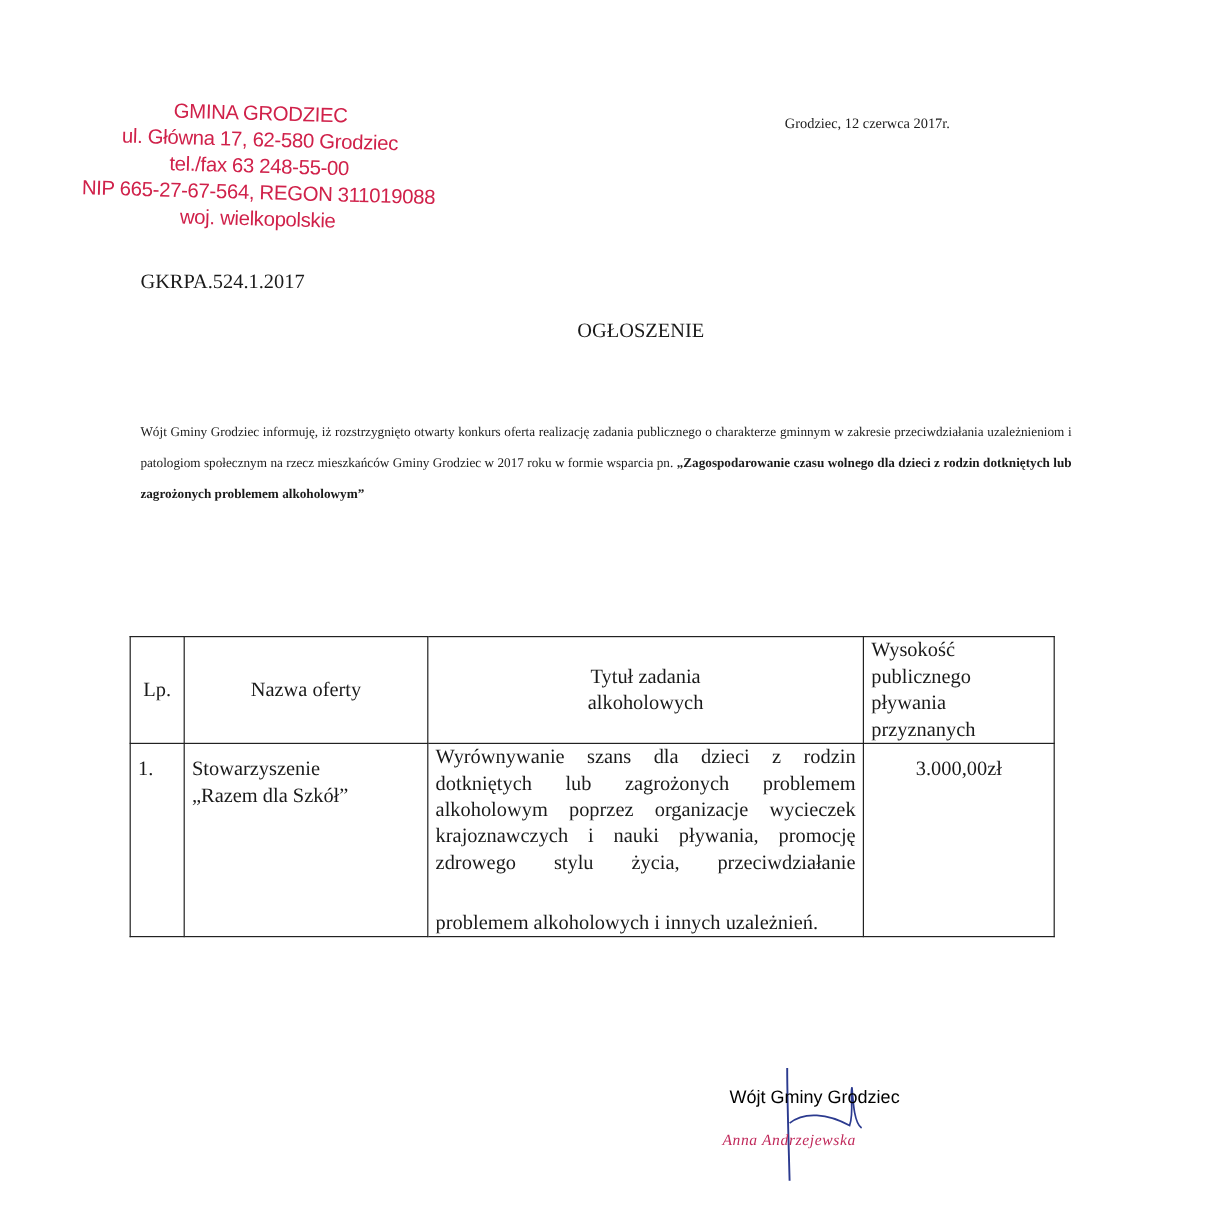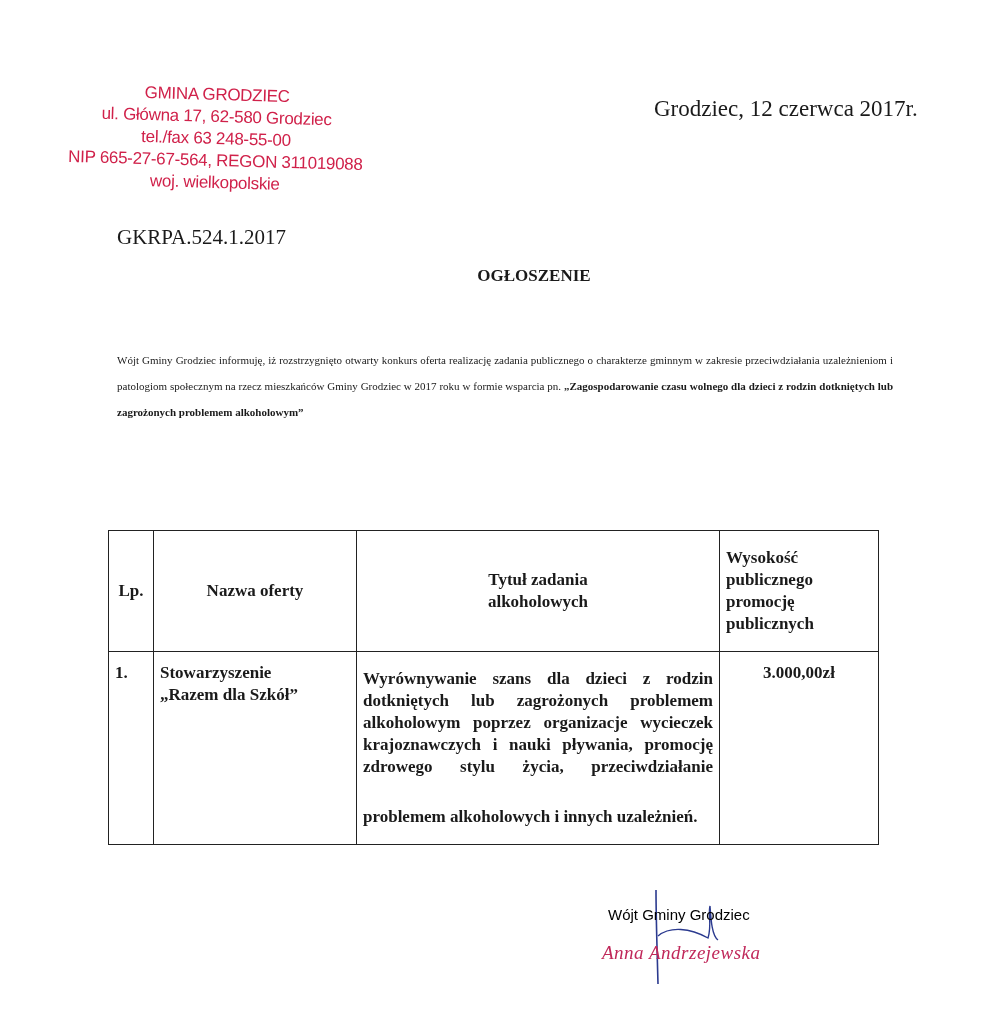--- a/index.html
+++ b/index.html
@@ -2,40 +2,40 @@
 <html><head>
 <meta charset="utf-8">
 <style>
   html, body { margin:0; padding:0; }
   body { width:1008px; height:1024px; background:#ffffff; position:relative; overflow:hidden;
          font-family:"Liberation Serif", serif; color:#1a1a1a; }
   .stamp { position:absolute; left:66px; top:84px; width:300px; text-align:center;
            font-family:"Liberation Sans", sans-serif; color:#d0214a; font-size:17px; line-height:22px;
            transform:rotate(1.6deg); letter-spacing:-0.3px; }
   .stamp div { white-space:nowrap; }
-  .date { position:absolute; left:654px; top:96px; font-size:23px; }
-  .ref { position:absolute; left:117px; top:225px; font-size:21px; }
-  .title { position:absolute; left:0; width:1008px; top:266px; text-align:center; font-weight:bold; font-size:17px; padding-left:60px; box-sizing:border-box; }
+  .date { position:absolute; left:654px; top:96px; font-size:12px; }
+  .ref { position:absolute; left:117px; top:225px; font-size:17px; }
+  .title { position:absolute; left:0; width:1008px; top:266px; text-align:center; font-weight:normal; font-size:17px; padding-left:60px; box-sizing:border-box; }
   .body-text { position:absolute; left:117px; top:347px; width:776px; font-size:11px; line-height:26px; text-align:justify; }
   .body-text .bold { font-weight:bold; }
   table.grid { position:absolute; left:108px; top:530px; border-collapse:collapse; font-size:17px; line-height:22px; }
-  table.grid td { border:1.4px solid #222; vertical-align:middle; padding:16px 6px;font-weight:bold; }
+  table.grid td { border:1.4px solid #222; vertical-align:middle; padding:0 6px; }
   .c1 { width:32px; }
   .c2 { width:190px; }
   .c3 { width:350px; }
   .c4 { width:146px; }
   .hdr td { height:84px; }
   .row td { height:126px; }
   .center { text-align:center; }
   .topleft { vertical-align:top !important; padding-top:10px !important; }
   .just { text-align:justify; text-align-last:justify; }
   .just .last { text-align-last:left;margin-top:28px; }
   .sig { position:absolute; left:590px; top:886px; width:200px; height:100px; }
   .sig .role { position:absolute; left:18px; top:20px; font-family:"Liberation Sans", sans-serif; color:#000000; font-size:15px; white-space:nowrap; }
-  .sig .name { position:absolute; left:12px; top:56px; font-family:"Liberation Serif", serif; font-style:italic; color:#c0285a; font-size:19px; letter-spacing:0.5px; white-space:nowrap; }
+  .sig .name { position:absolute; left:12px; top:56px; font-family:"Liberation Serif", serif; font-style:italic; color:#c0285a; font-size:13px; letter-spacing:0.5px; white-space:nowrap; }
   .sig svg { position:absolute; left:0; top:0; }
 </style>
 </head>
 <body>
 
 <div class="stamp">
   <div>GMINA GRODZIEC</div>
   <div>ul. Główna 17, 62-580 Grodziec</div>
   <div>tel./fax 63 248-55-00</div>
   <div>NIP 665-27-67-564, REGON 311019088</div>
@@ -56,22 +56,22 @@
       <tr class="hdr">
     <td class="c1 center">Lp.</td>
     <td class="c2 center">Nazwa oferty</td>
     <td class="c3 center">
       <div>Tytuł zadania</div>
       <div>alkoholowych</div>
     </td>
     <td class="c4">
       <div>Wysokość</div>
       <div>publicznego</div>
-      <div>promocję</div>
-      <div>publicznych</div>
+      <div>pływania</div>
+      <div>przyznanych</div>
     </td>
   </tr>
   <tr class="row">
     <td class="c1 topleft">1.</td>
     <td class="c2 topleft">
       <div>Stowarzyszenie</div>
       <div>„Razem dla Szkół”</div>
     </td>
     <td class="c3 just">
       <div>Wyrównywanie szans dla dzieci z rodzin</div>

